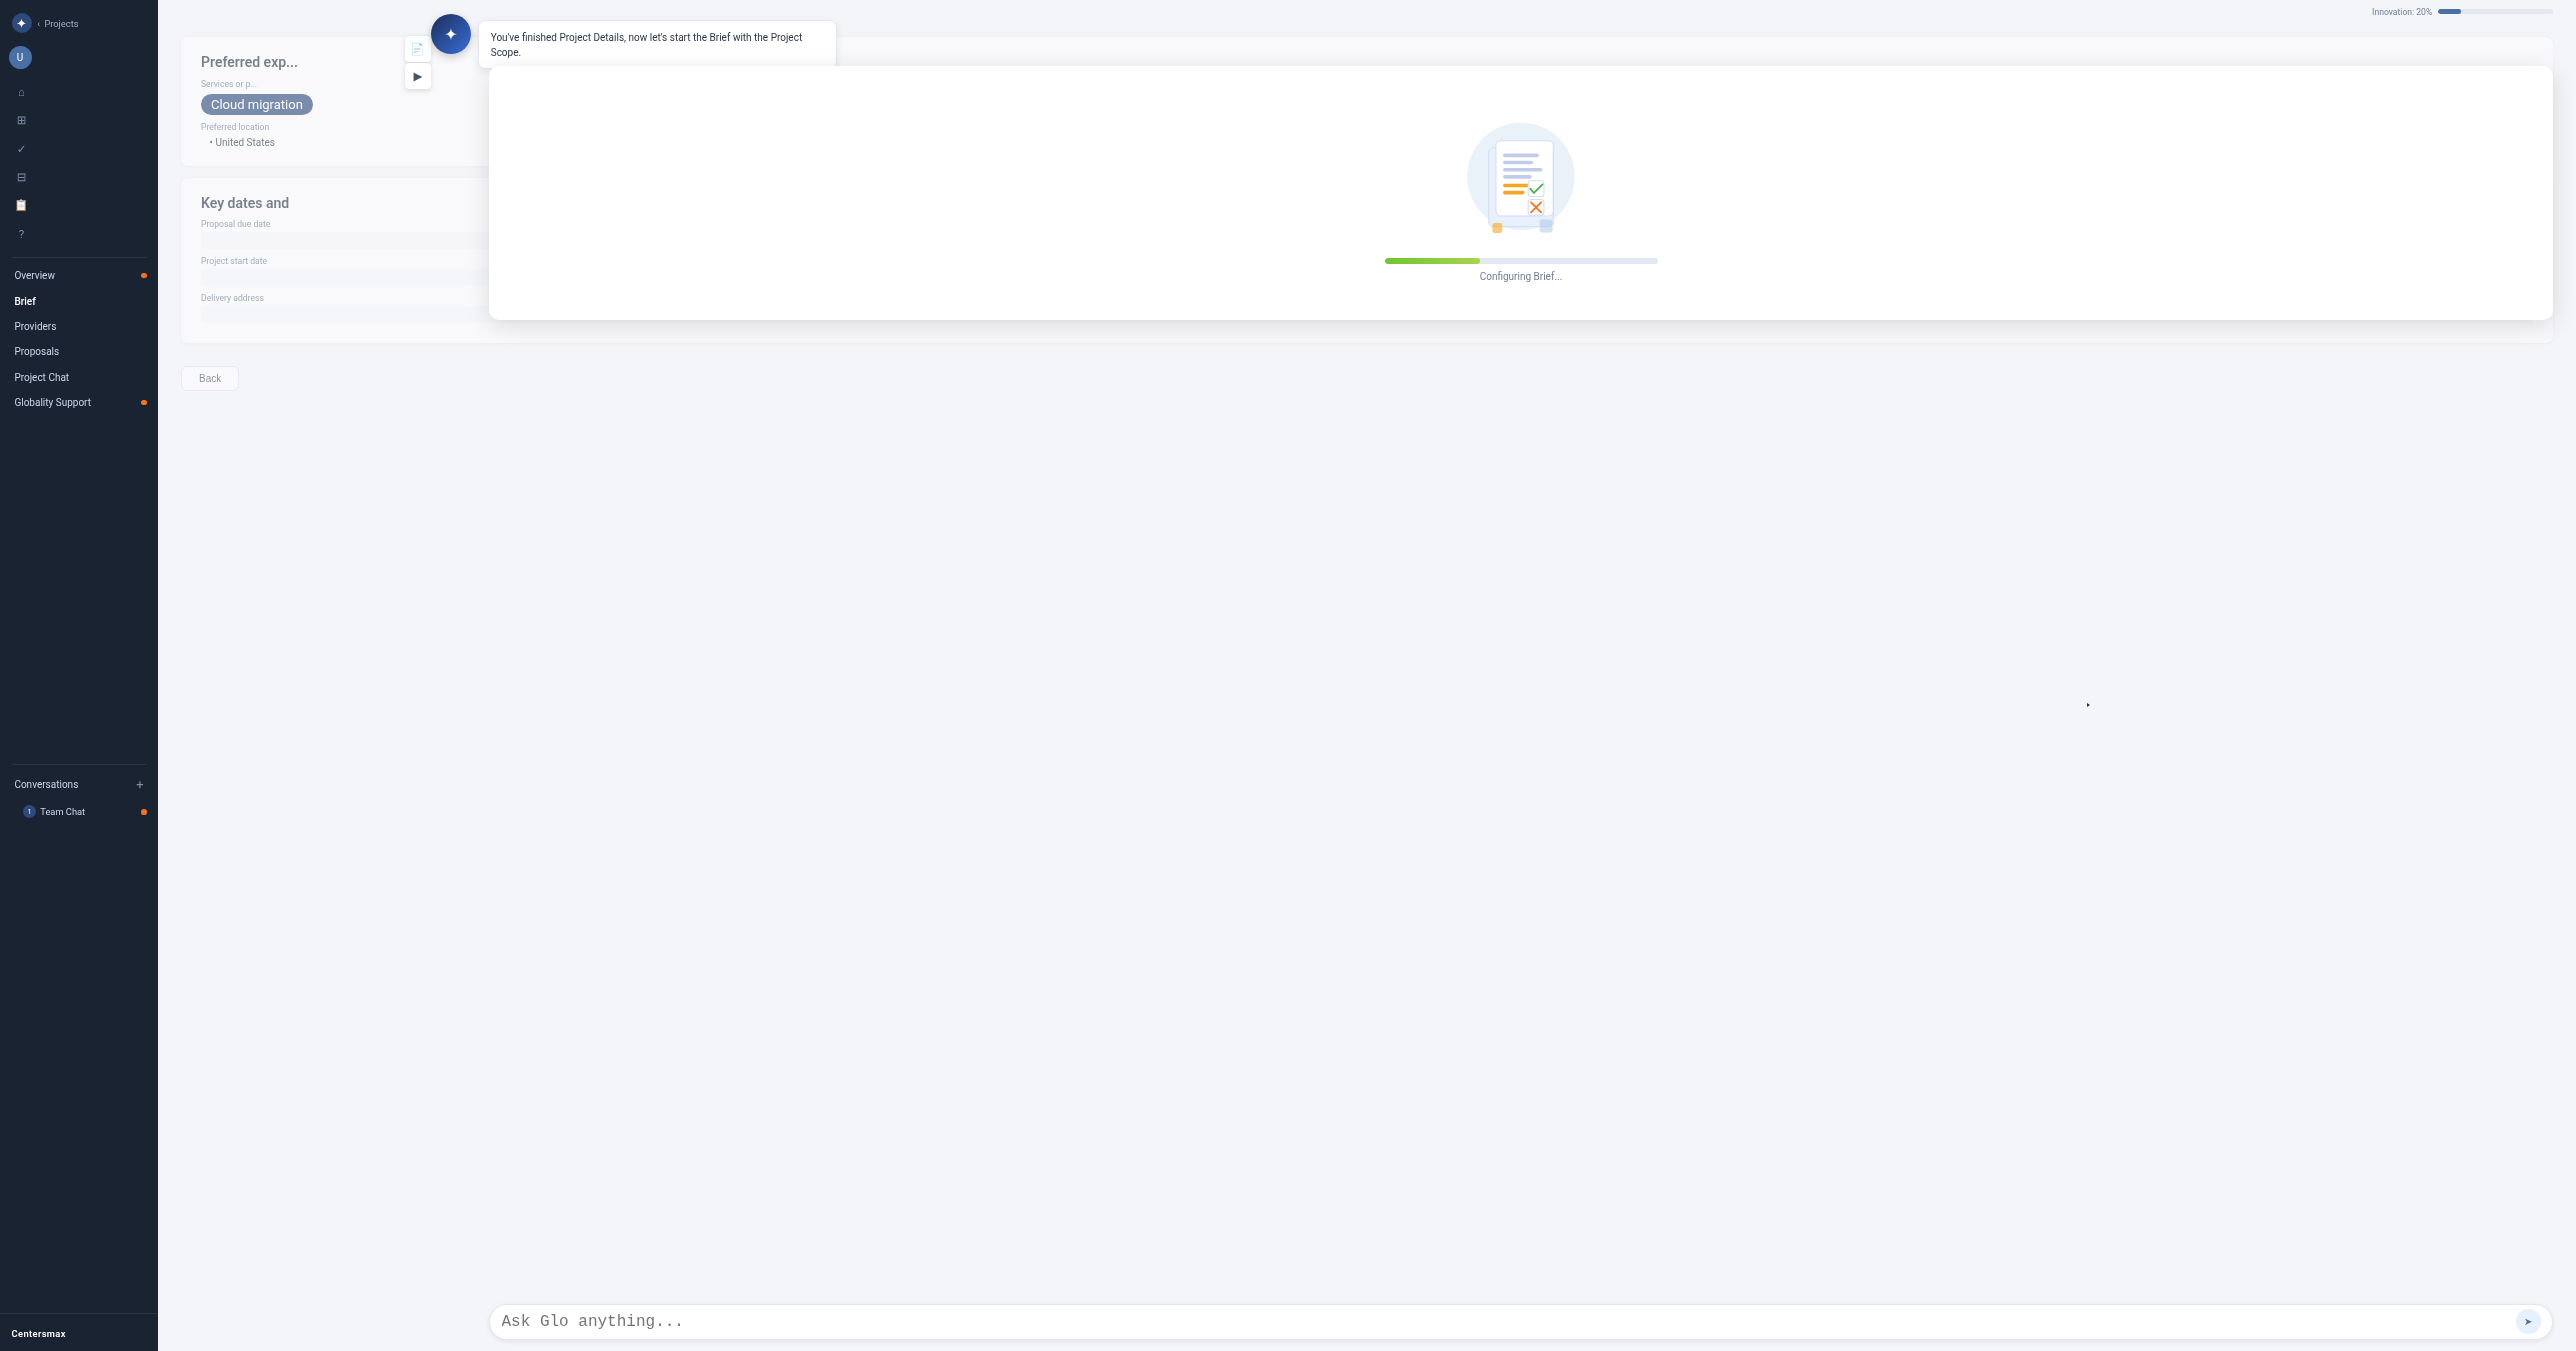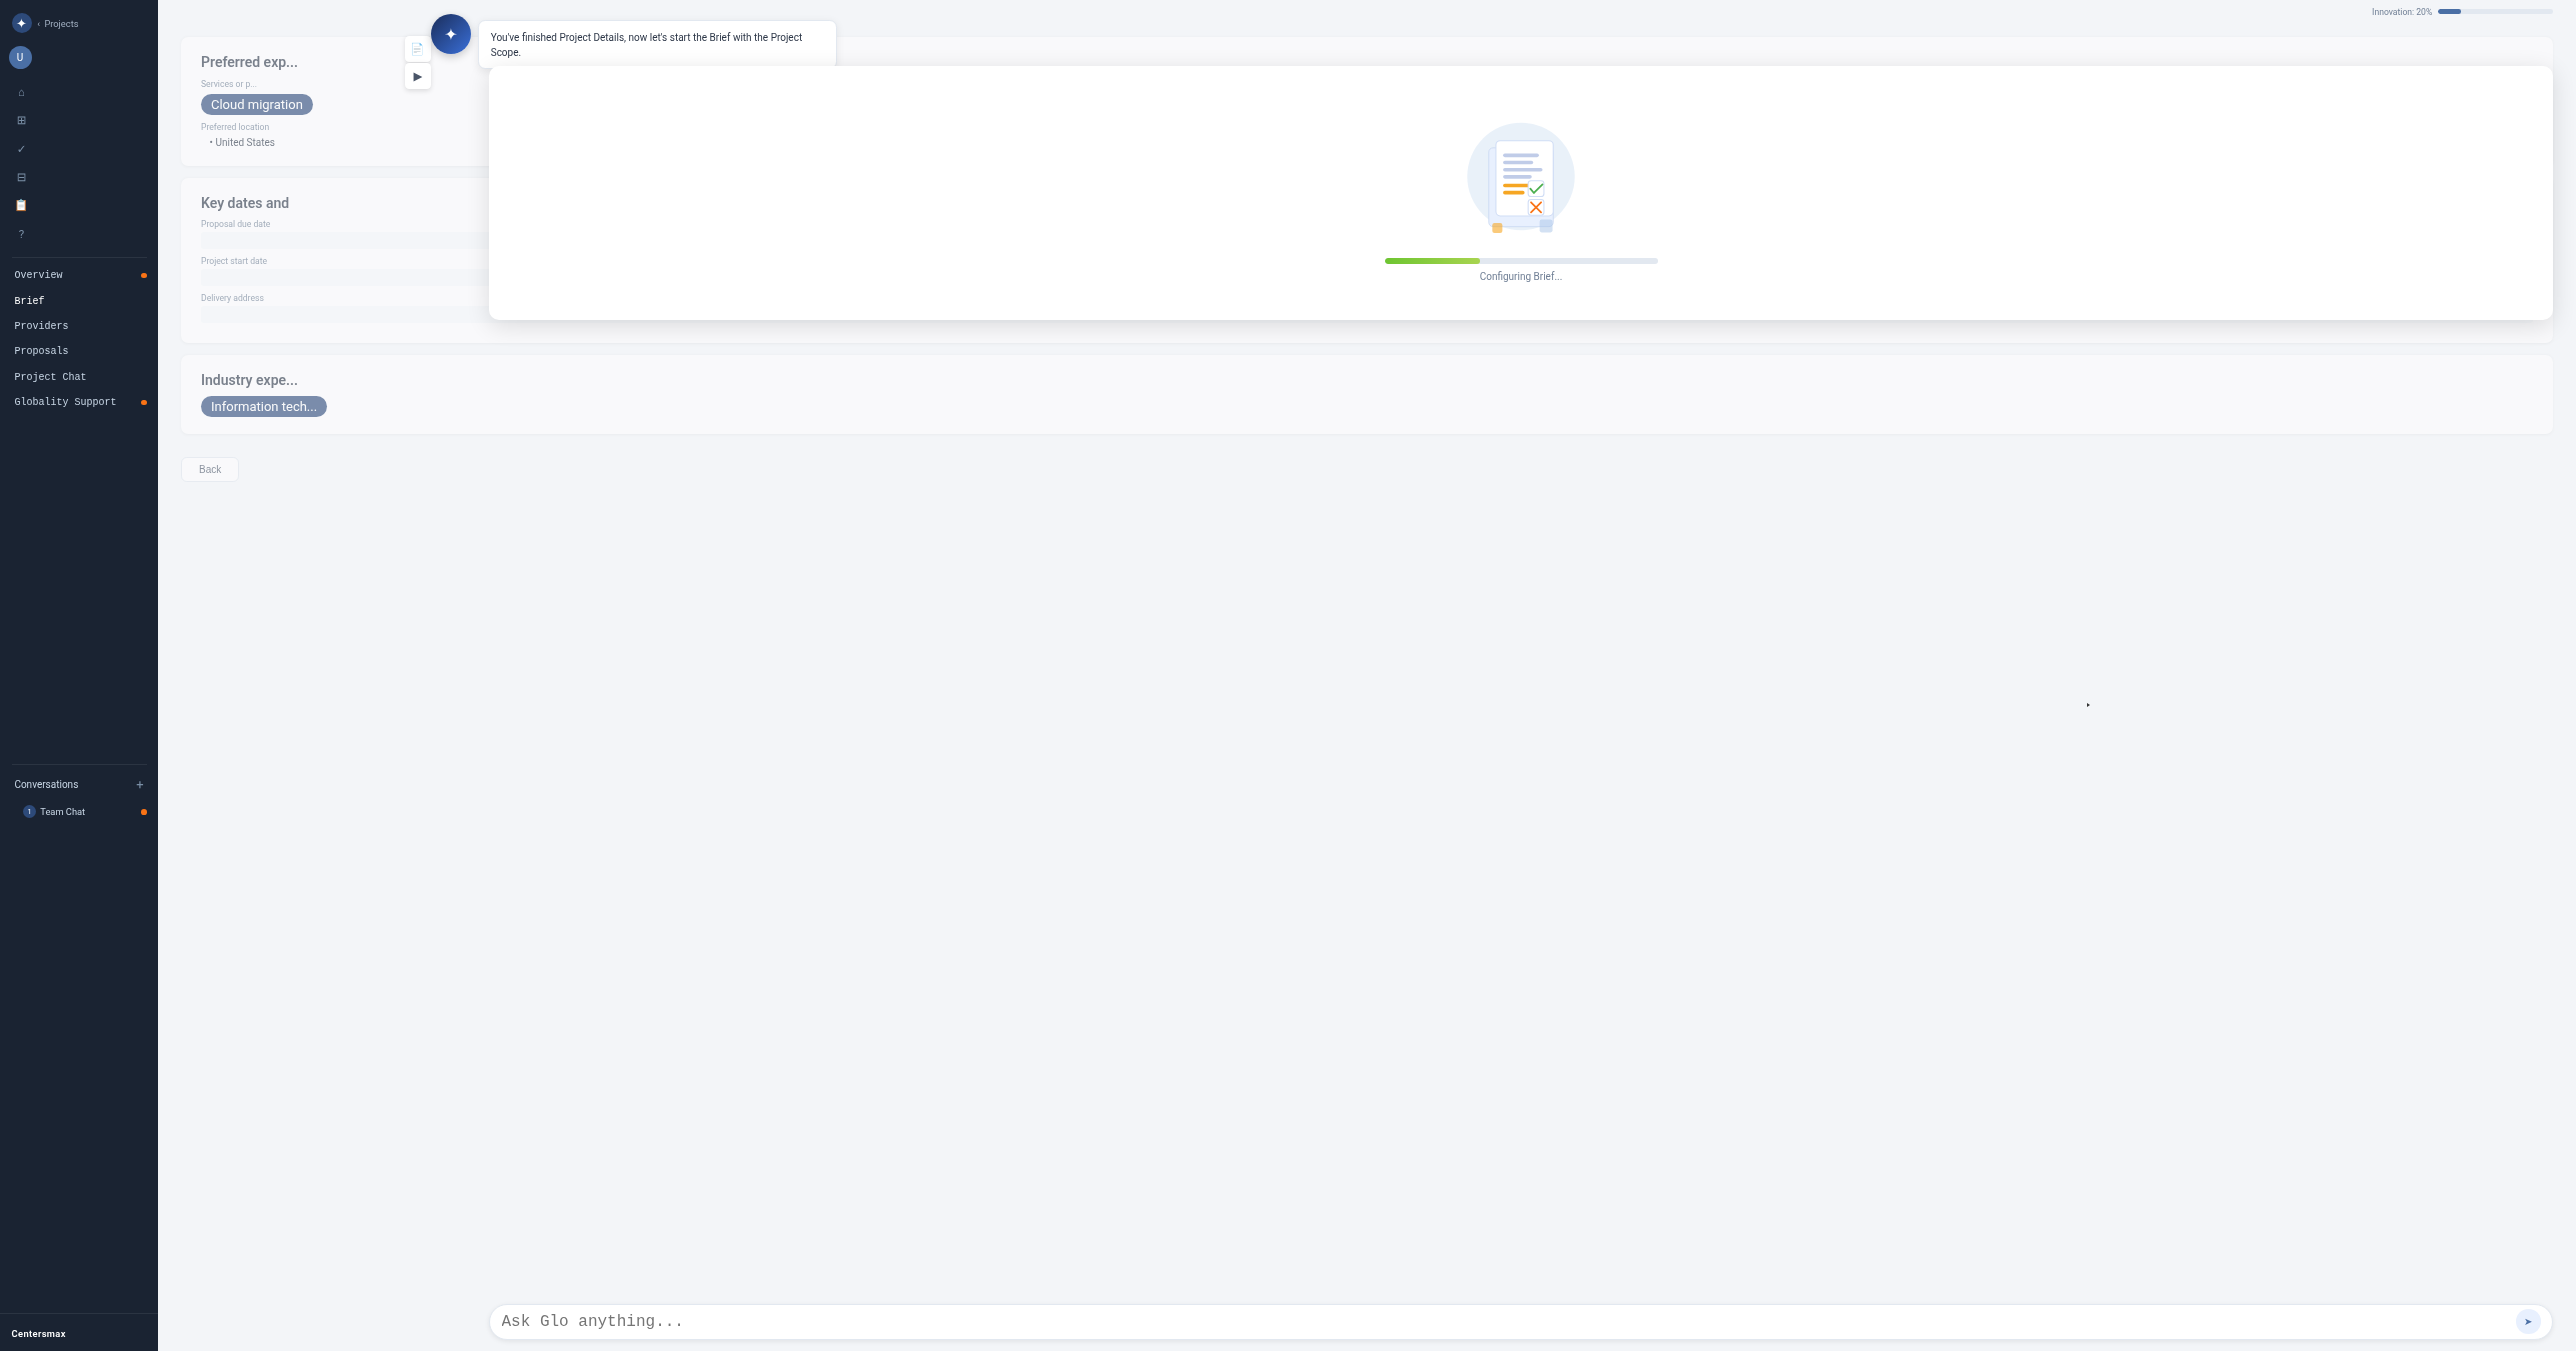--- a/index.html
+++ b/index.html
@@ -78,21 +78,20 @@
     .sidebar-nav-item {
       display: flex;
       align-items: flex-end;
       padding: 7.2px 14.4px;
       color: #c8d6e5;
       font-size: 10px;
       cursor: pointer;
       position: relative;
       gap: 5.8px;
       text-decoration: none;
-      font-family: Liberation Mono, monospace;
     }
 
     .sidebar-nav-item.active {
       color: #fff;
       font-weight: 500;
     }
 
     .nav-dot {
       width: 5.8px;
       height: 5.8px;
@@ -608,26 +607,20 @@
       <div class="section-card">
         <div class="section-title">Key dates and</div>
         <div class="field-label">Proposal due date</div>
         <div style="height: 17px; background: #f7fafc; border-radius: 2.9px; margin: 2.9px 0 5.8px 0;"></div>
         <div class="field-label">Project start date</div>
         <div style="height: 17px; background: #f7fafc; border-radius: 2.9px; margin: 2.9px 0 5.8px 0;"></div>
         <div class="field-label">Delivery address</div>
         <div style="height: 17px; background: #f7fafc; border-radius: 2.9px; margin: 2.9px 0;"></div>
       </div>
 
-      <div class="section-card">
-        <div class="section-title">Industry expe...</div>
-        <div style="margin-top: 5.8px;">
-          <span class="tag-pill">Information tech...</span>
-        </div>
-      </div>
 
       <button class="back-btn">Back</button>
     </div>
   </div>
 
   <div class="doc-icon-float">
     <div class="doc-icon-btn">
       <span>📄</span>
     </div>
     <div class="doc-icon-btn">

